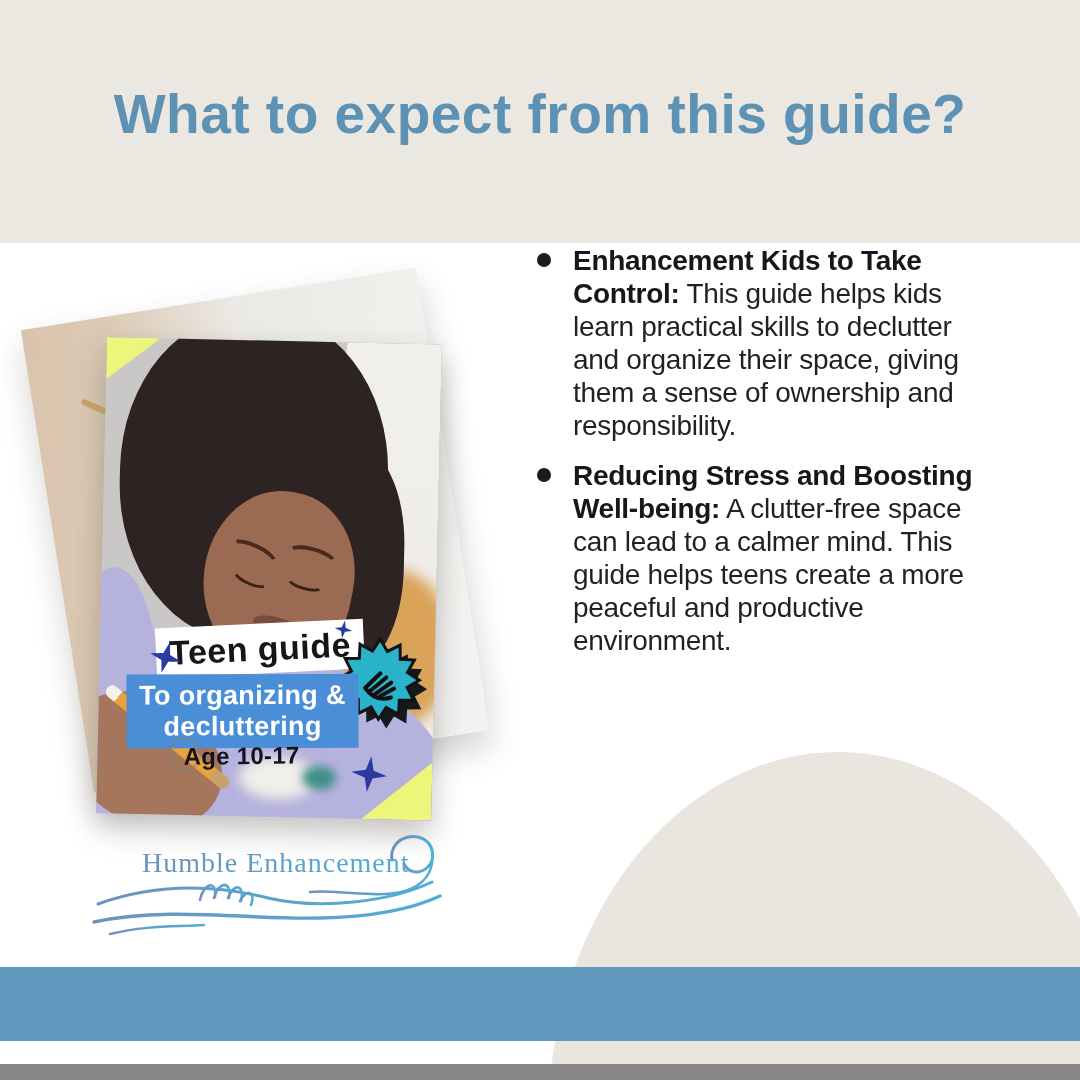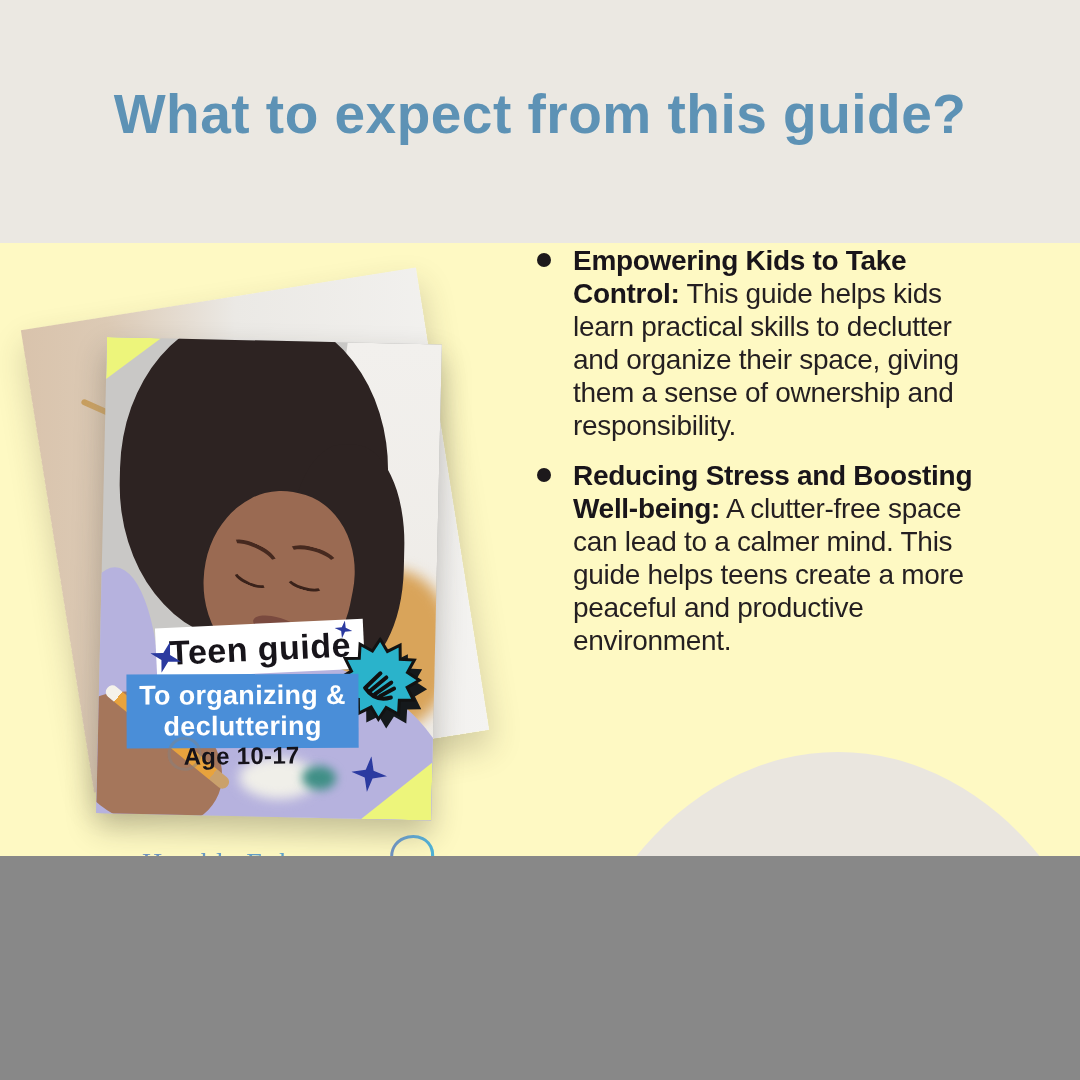--- a/index.html
+++ b/index.html
@@ -1,18 +1,18 @@
 <!DOCTYPE html>
 <html><head>
 <meta charset="utf-8">
 <style>
   html,body{margin:0;padding:0;background:#888;}
   .canvas{
-    position:relative;width:1080px;height:856px;overflow:hidden;
-    background:#fef9c3;font-family:"Liberation Sans",sans-serif;
+    position:relative;width:1080px;height:1064px;overflow:hidden;
+    background:#ffffff;font-family:"Liberation Sans",sans-serif;
     margin:0 auto;
   }
   
   .header-band{position:absolute;left:0;top:0;width:1080px;height:243px;background:#ebe8e2;}
   .bg-circle{position:absolute;left:548px;top:752px;width:580px;height:740px;border-radius:50%;background:#eae6df;}
   .footer-bar{position:absolute;left:0;top:967px;width:1080px;height:74px;background:#6099bd;z-index:6;}
   
   .page-title{
     position:absolute;left:0;top:82px;width:1080px;text-align:center;
     font-size:55px;font-weight:600;color:#5d92b5;letter-spacing:.5px;z-index:2;
@@ -170,21 +170,21 @@
         <path d="M160,81 c 7,-13 16,-9 11,4"></path>
       </g>
       <path stroke-width="3.4" d="M14,102 C 90,86 170,100 240,98 C 292,97 330,90 360,76"></path>
       <path stroke-width="2.4" d="M30,114 C 66,105 98,107 124,105"></path>
     </g>
   </svg>
 
   <ul class="bullets">
     <li>
       <span class="dot"></span>
-      <p><span class="b">Empowering Kids to Take Control:</span><span> This guide helps kids learn practical skills to declutter and organize their space, giving them a sense of ownership and responsibility.</span></p>
+      <p><span class="b">Enhancement Kids to Take Control:</span><span> This guide helps kids learn practical skills to declutter and organize their space, giving them a sense of ownership and responsibility.</span></p>
     </li>
     <li>
       <span class="dot"></span>
       <p><span class="b">Reducing Stress and Boosting Well-being:</span><span> A clutter-free space can lead to a calmer mind. This guide helps teens create a more peaceful and productive environment.</span></p>
     </li>
   </ul>
 
   <div class="footer-bar"></div>
 
 </div>

